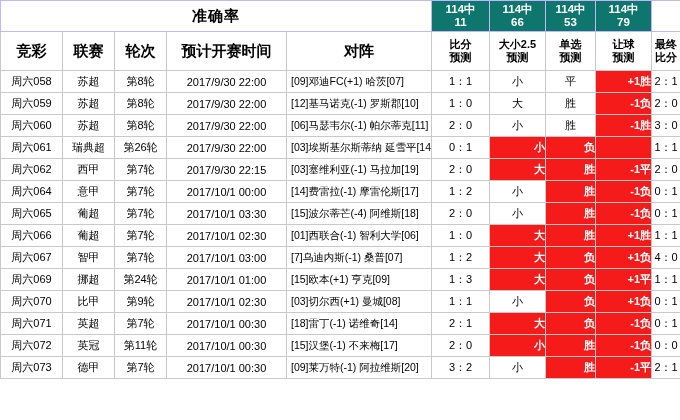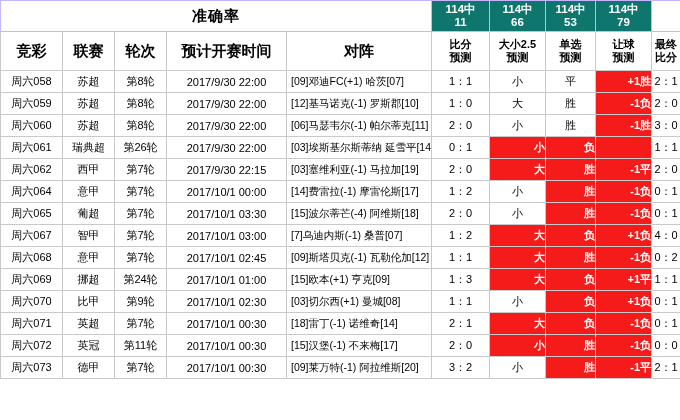--- a/index.html
+++ b/index.html
@@ -183,42 +183,42 @@
           <td>第7轮</td>
           <td>2017/10/1 03:30</td>
           <td class="match">[15]波尔蒂芒(-4)      阿维斯[18]</td>
           <td>2：0</td>
           <td>小</td>
           <td class="redcell">胜</td>
           <td class="redcell">-1负</td>
           <td>0：1</td>
         </tr>
         <tr class="row">
+          <td class="bold">周六066</td>
+          <td>葡超</td>
+          <td>第7轮</td>
+          <td>2017/10/1 02:30</td>
+          <td class="match">[01]西联合(-1)        智利大学[06]</td>
+          <td>1：0</td>
+          <td class="redcell">大</td>
+          <td class="redcell">胜</td>
+          <td class="redcell">+1胜</td>
+          <td>1：1</td>
+        </tr>
+        <tr class="row">
           <td class="bold">周六067</td>
           <td>智甲</td>
           <td>第7轮</td>
           <td>2017/10/1 03:00</td>
           <td class="match">[7]乌迪内斯(-1)       桑普[07]</td>
           <td>1：2</td>
           <td class="redcell">大</td>
           <td class="redcell">负</td>
           <td class="redcell">+1负</td>
           <td>4：0</td>
-        </tr>
-        <tr class="row">
-          <td class="bold">周六068</td>
-          <td>意甲</td>
-          <td>第7轮</td>
-          <td>2017/10/1 02:45</td>
-          <td class="match">[09]斯塔贝克(-1)      瓦勒伦加[12]</td>
-          <td>1：1</td>
-          <td class="redcell">大</td>
-          <td class="redcell">胜</td>
-          <td class="redcell">-1负</td>
-          <td>0：2</td>
         </tr>
         <tr class="row">
           <td class="bold">周六069</td>
           <td>挪超</td>
           <td>第24轮</td>
           <td>2017/10/1 01:00</td>
           <td class="match">[15]欧本(+1)          亨克[09]</td>
           <td>1：3</td>
           <td class="redcell">大</td>
           <td class="redcell">负</td>

